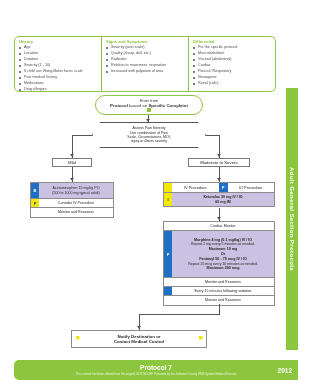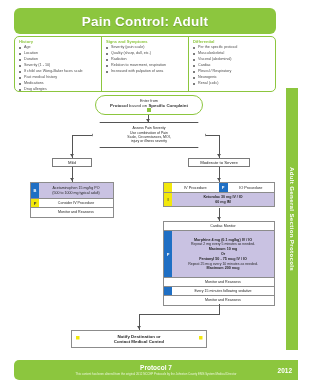--- a/index.html
+++ b/index.html
@@ -161,23 +161,20 @@
   .footer .year {
     position:absolute; right: 6px; top: 50%; transform: translateY(-50%);
     color:#fff; font-size: 6.5px; font-weight:bold;
   }
 </style>
 </head>
 <body>
 
 <div class="page">
 
-  <div class="header">
-    <div class="header-title">Pain Control: Adult</div>
-  </div>
 
   <div class="side-tab">
     <span>Adult General Section Protocols</span>
   </div>
 
   <div class="cols">
 
     <div class="col">
       <div class="col-title">History</div>
       <ul>

